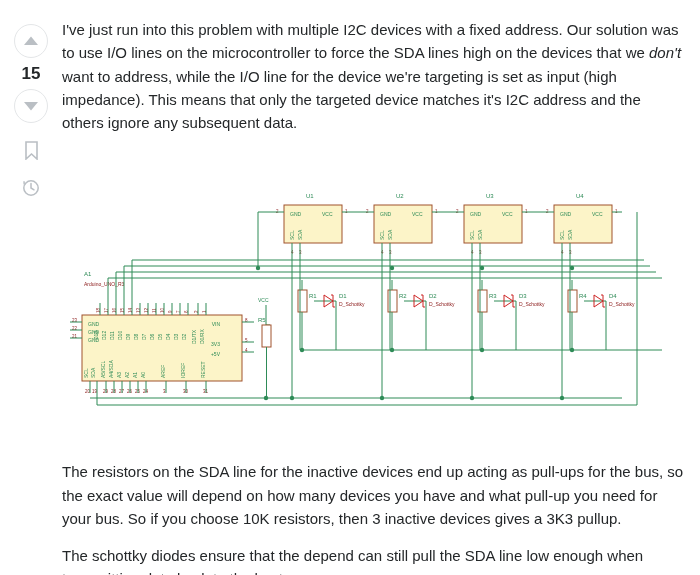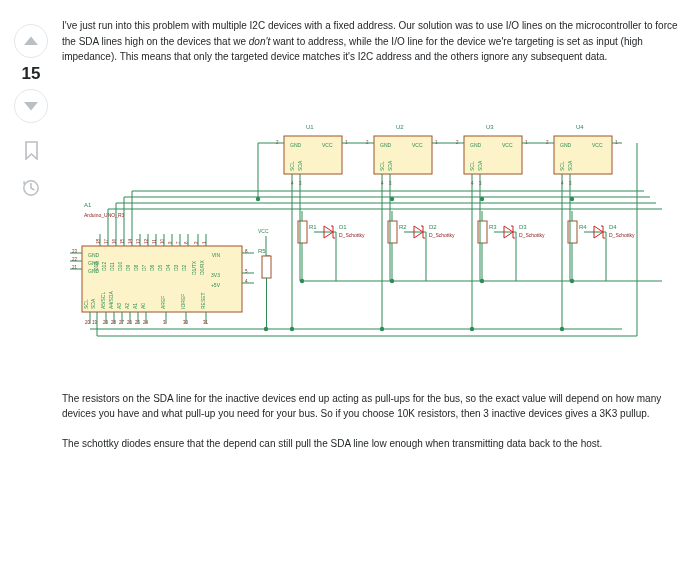--- a/index.html
+++ b/index.html
@@ -62,21 +62,21 @@
   }
   
   .content {
     flex: 1 1 auto;
     padding-right: 16px;
     padding-top: 4px;
     min-width: 0;
   }
   .content p {
     margin: 0 0 14px 0;
-    font-size: 10px;
+    font-size: 15px;
     line-height: 1.55;
     color: #242729;
   }
   .content p.tight { margin-bottom: 16px; }
   em { font-style: italic; }
 
   
   .schematic-wrap {
     margin: 6px 0 20px 0;
   }

